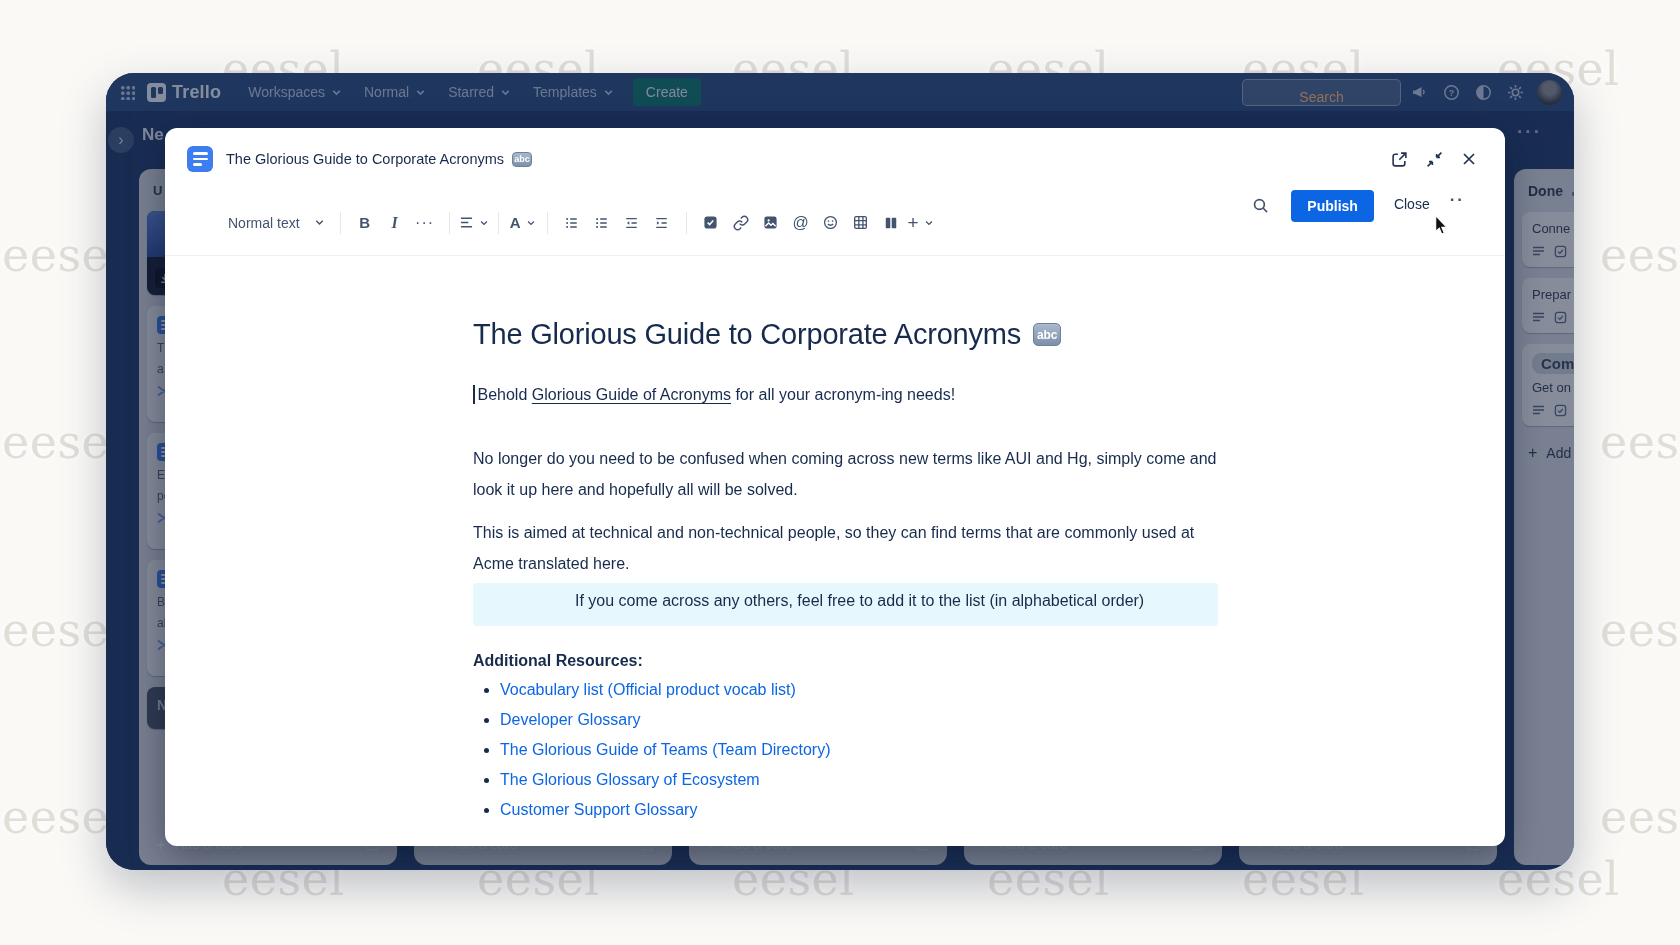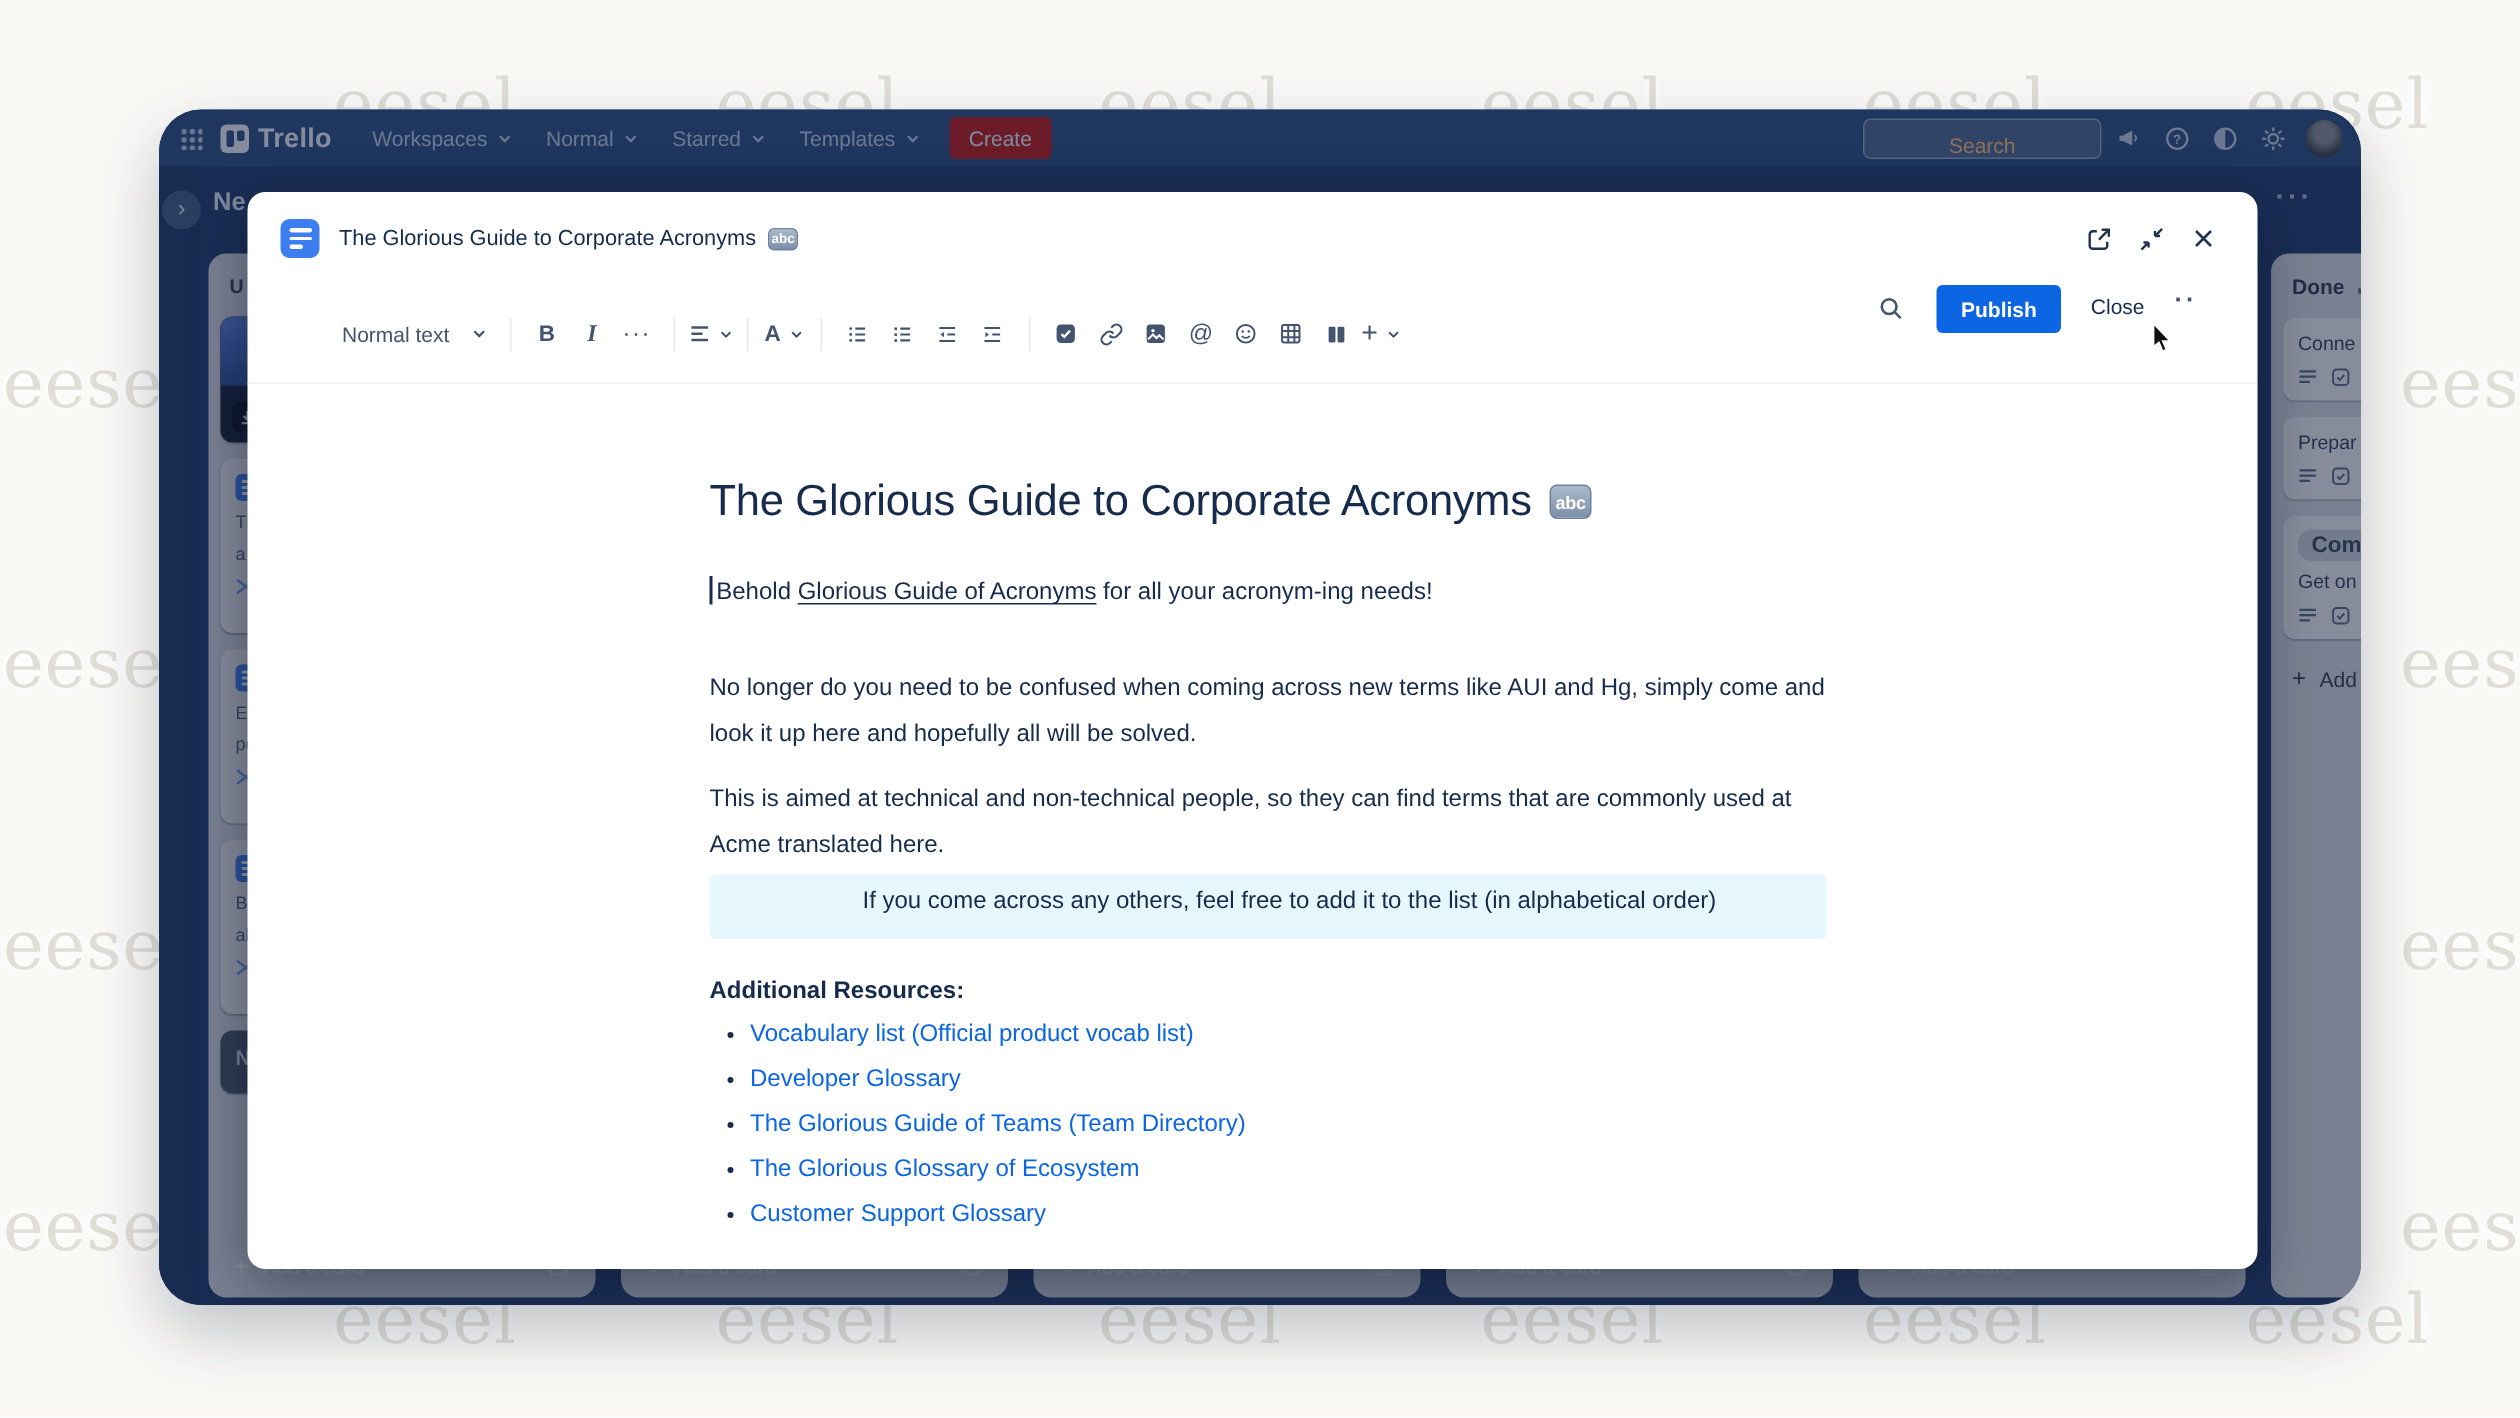--- a/index.html
+++ b/index.html
@@ -34,21 +34,21 @@
     background-image:radial-gradient(circle,#b9c6df 1.7px,transparent 2px);
     background-size:5.5px 5.5px; }
   .t-logo { display:flex; align-items:center; gap:6px; margin-right:14px; }
   .t-mark { width:19px; height:19px; background:#e8eef8; border-radius:4px; position:relative; }
   .t-mark i { position:absolute; top:4px; width:5px; background:#2b4d82; border-radius:1.5px; }
   .t-mark i.b1 { left:3.5px; height:11px; }
   .t-mark i.b2 { right:3.5px; height:7px; }
   .t-word { color:#e8eef8; font-weight:700; font-size:18px; letter-spacing:.2px; }
   .nav-menu { display:flex; align-items:center; gap:6px; color:#b8c7e2;
     font-size:14px; font-weight:500; padding:6px 9px; border-radius:4px; }
-  .create-btn { background:#b91c1c; color:#dde6f5; padding:6px 13px; border-radius:4px;
+  .create-btn { background:#0f766e; color:#dde6f5; padding:6px 13px; border-radius:4px;
     font-size:14px; margin-left:6px; }
   .search-pill { margin-left:auto; display:flex; align-items:center; gap:8px;
     width:159px; height:27px; border:1px solid rgba(255,255,255,.38);
     background:rgba(255,255,255,.15); border-radius:5px; padding:0 10px;
     color:#fdba74; font-size:14px;flex-direction:column; }
   .nav-ic { color:#bcc9e0; width:28px; height:28px; display:flex;
     align-items:center; justify-content:center; border-radius:4px; }
   .avatar { width:25px; height:25px; border-radius:50%; margin-left:4px;
     background:radial-gradient(circle at 50% 35%, #8a8f98 0 30%, #3a4049 70%, #23272e); }
 

